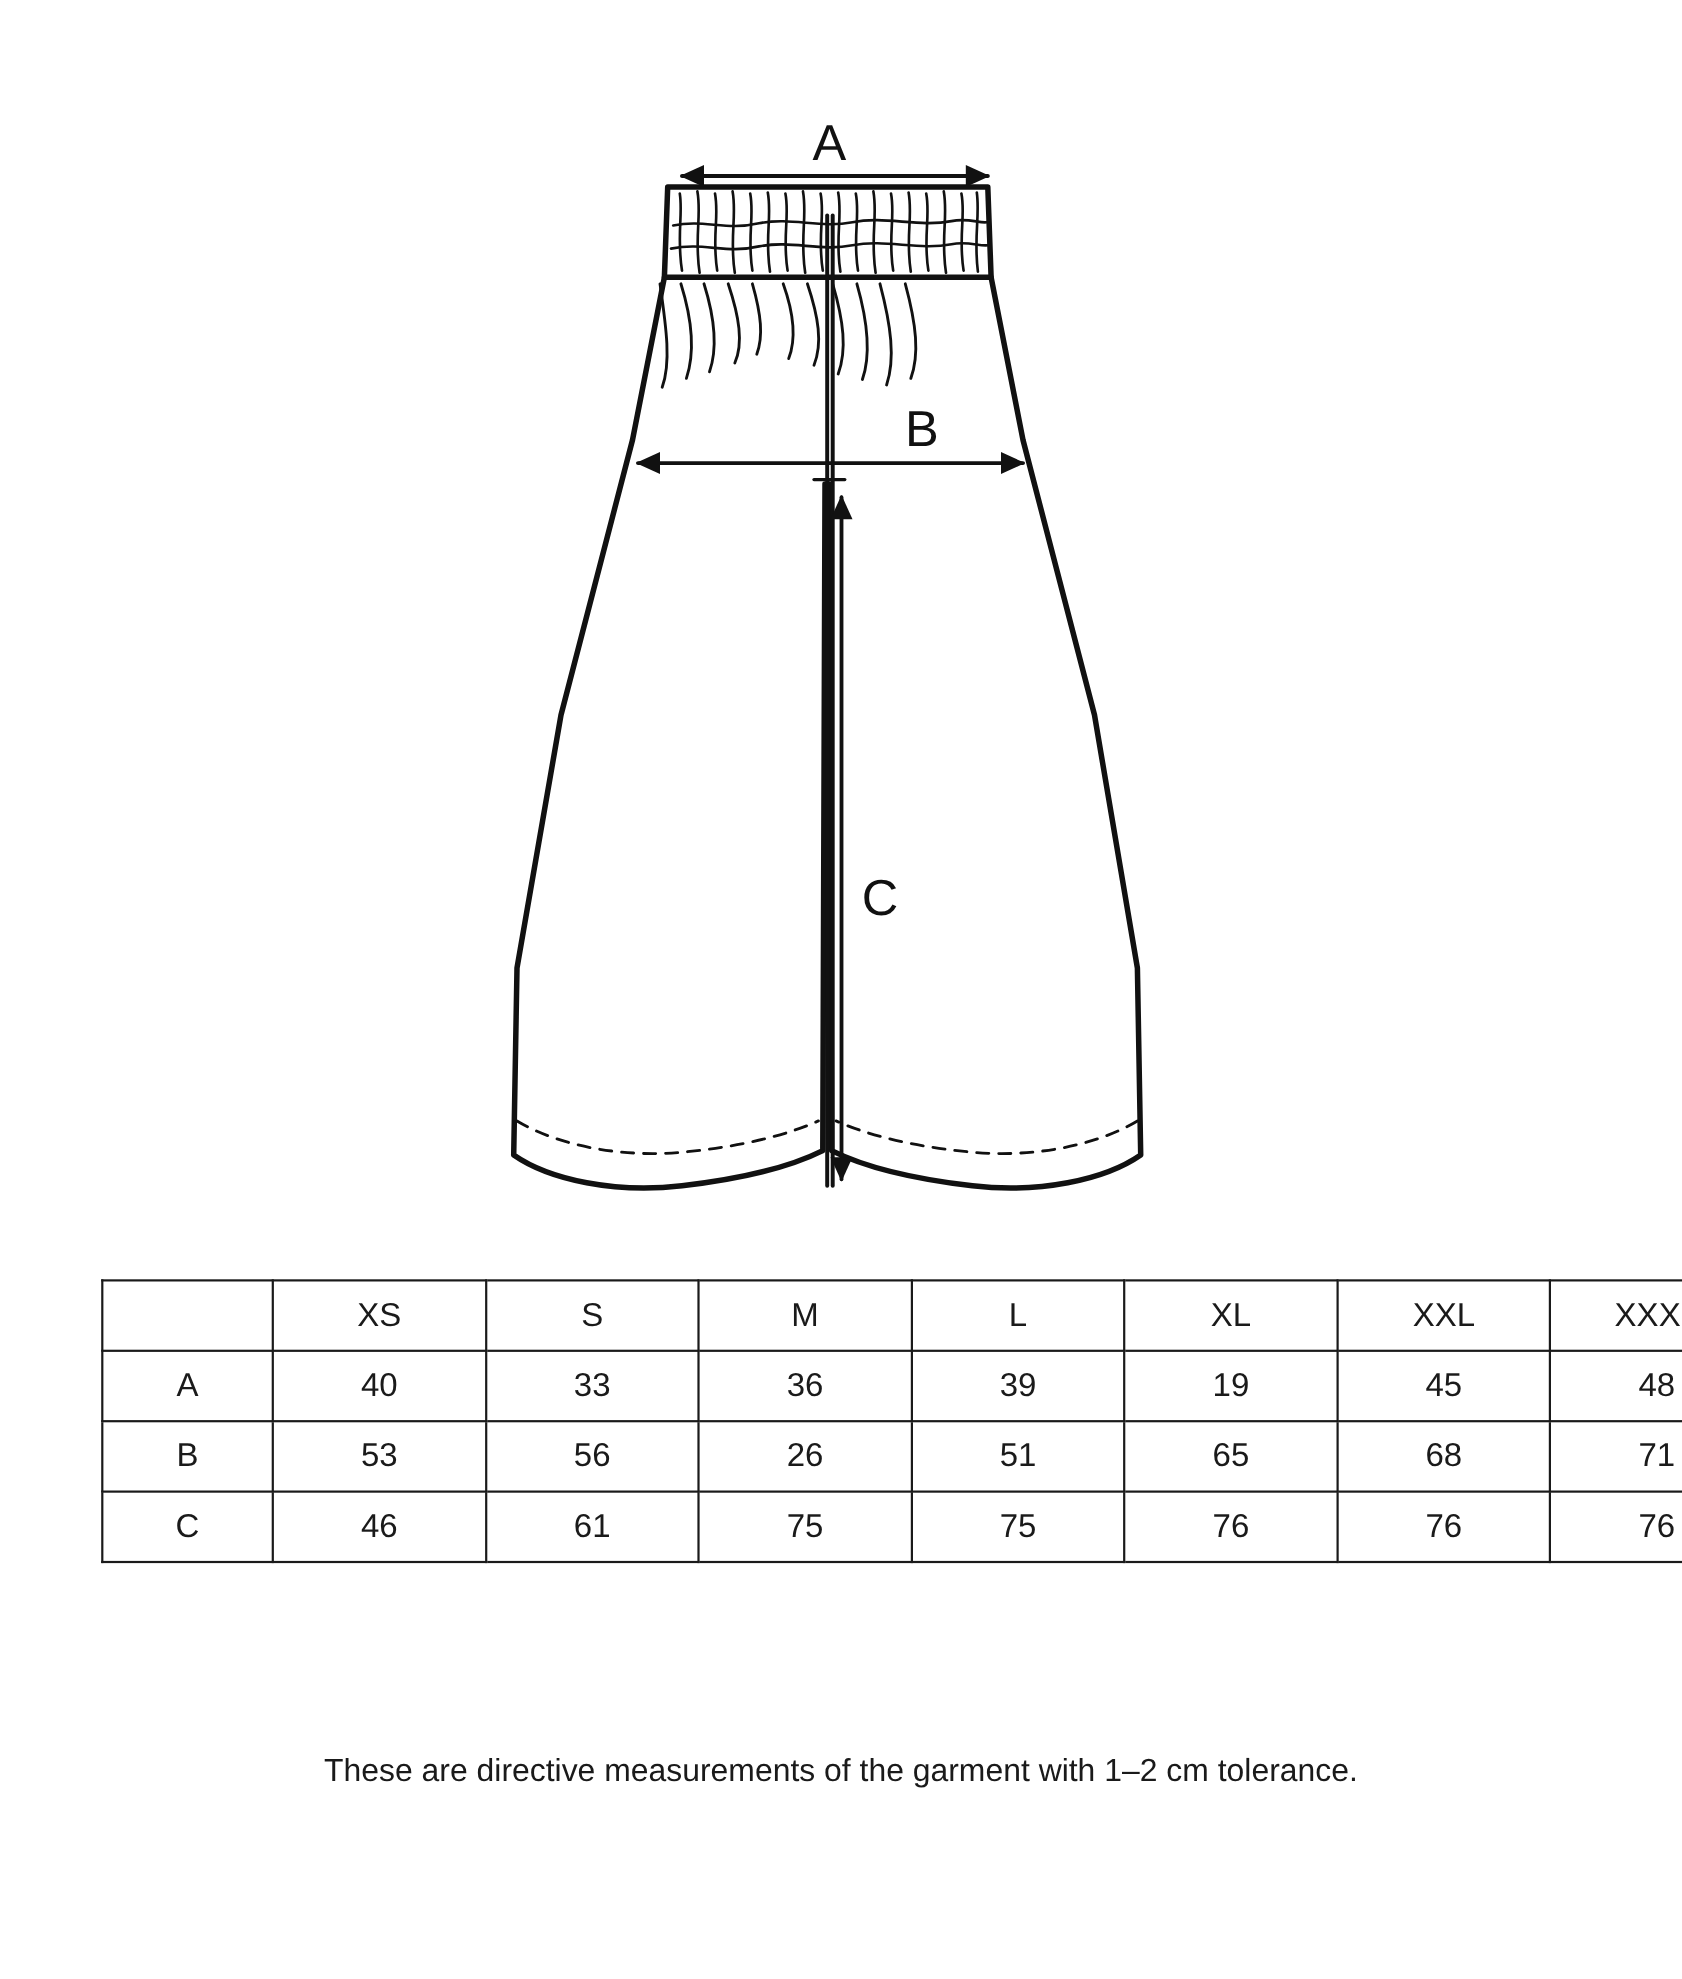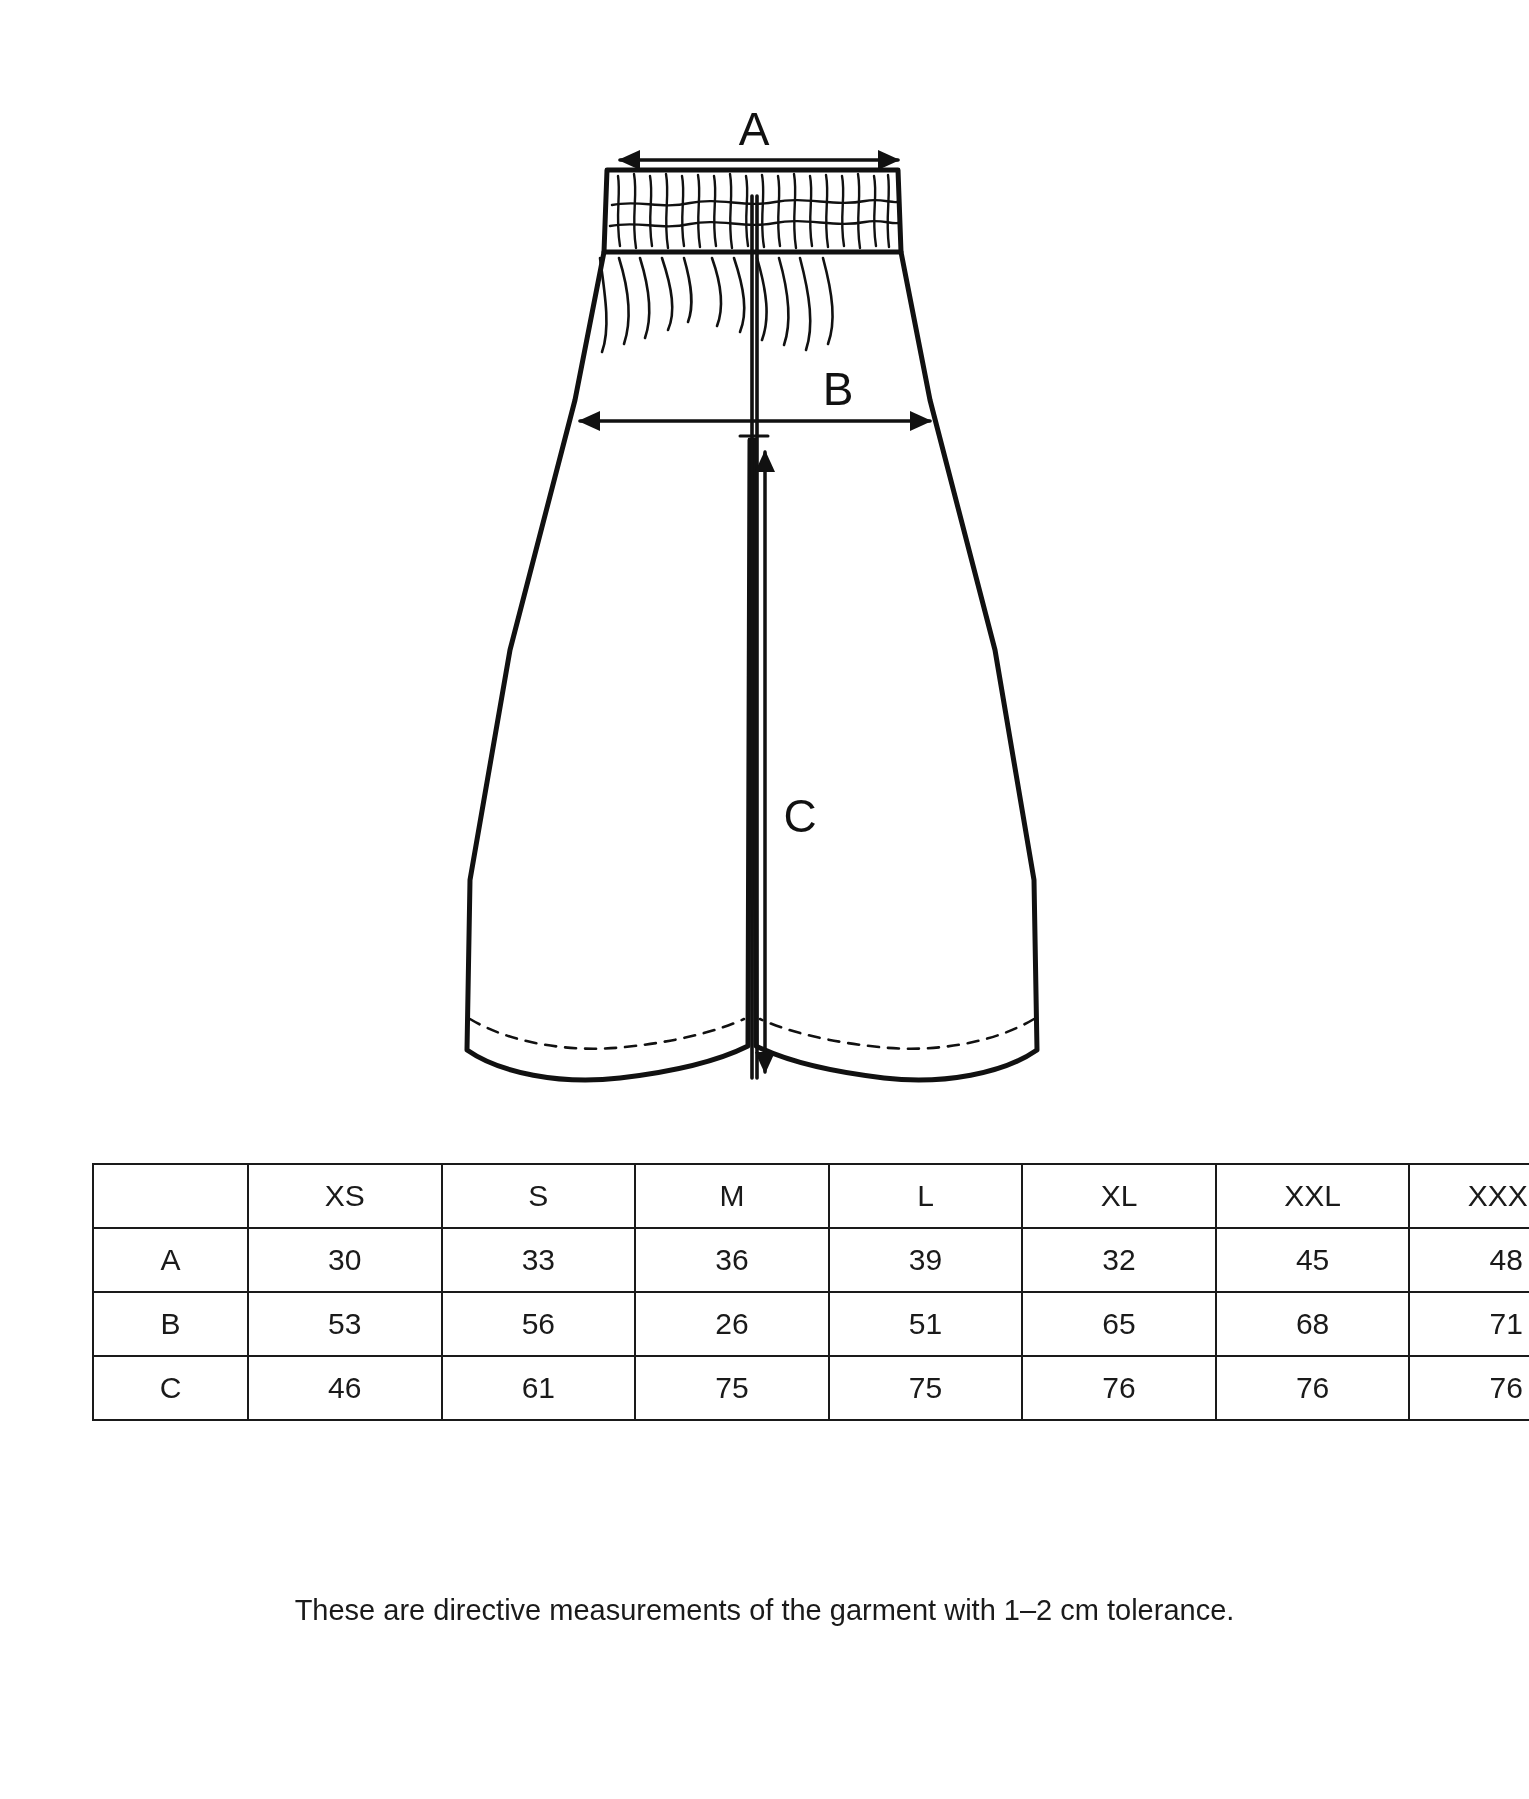--- a/index.html
+++ b/index.html
@@ -199,25 +199,25 @@
           <th>M</th>
           <th>L</th>
           <th>XL</th>
           <th>XXL</th>
           <th>XXXL</th>
         </tr>
       </thead>
       <tbody>
         <tr>
           <td>A</td>
-          <td>30</td>
+          <td>40</td>
           <td>33</td>
           <td>36</td>
           <td>39</td>
-          <td>32</td>
+          <td>19</td>
           <td>45</td>
           <td>48</td>
         </tr>
         <tr>
           <td>B</td>
           <td>53</td>
           <td>56</td>
           <td>26</td>
           <td>51</td>
           <td>65</td>

